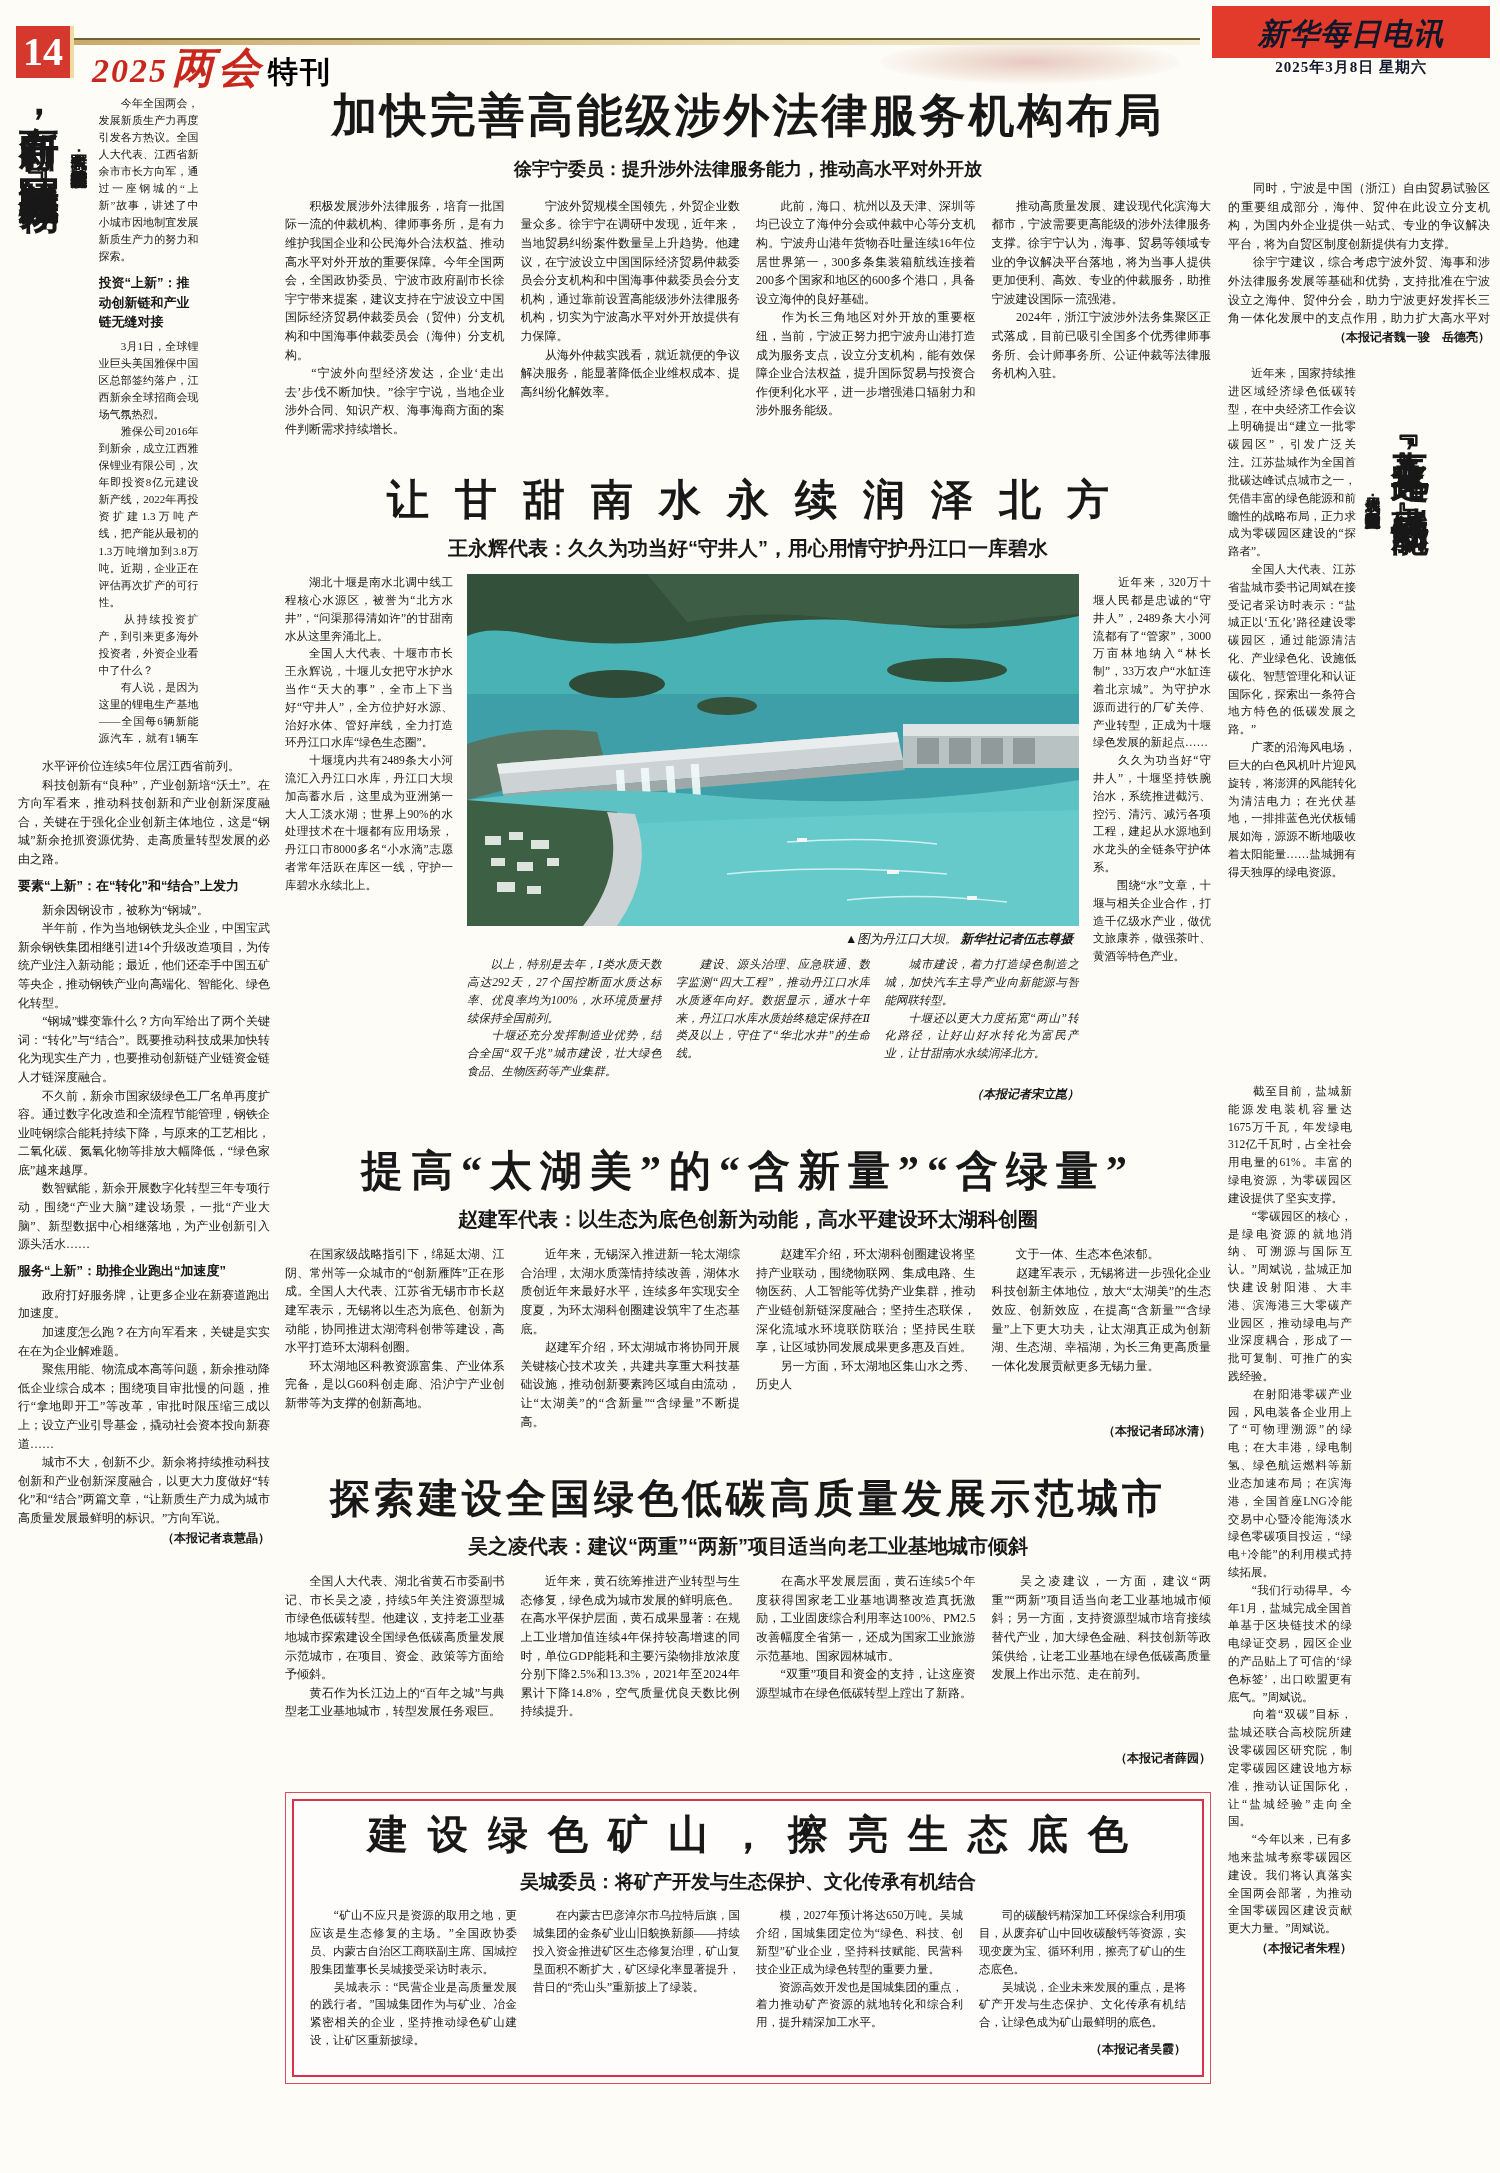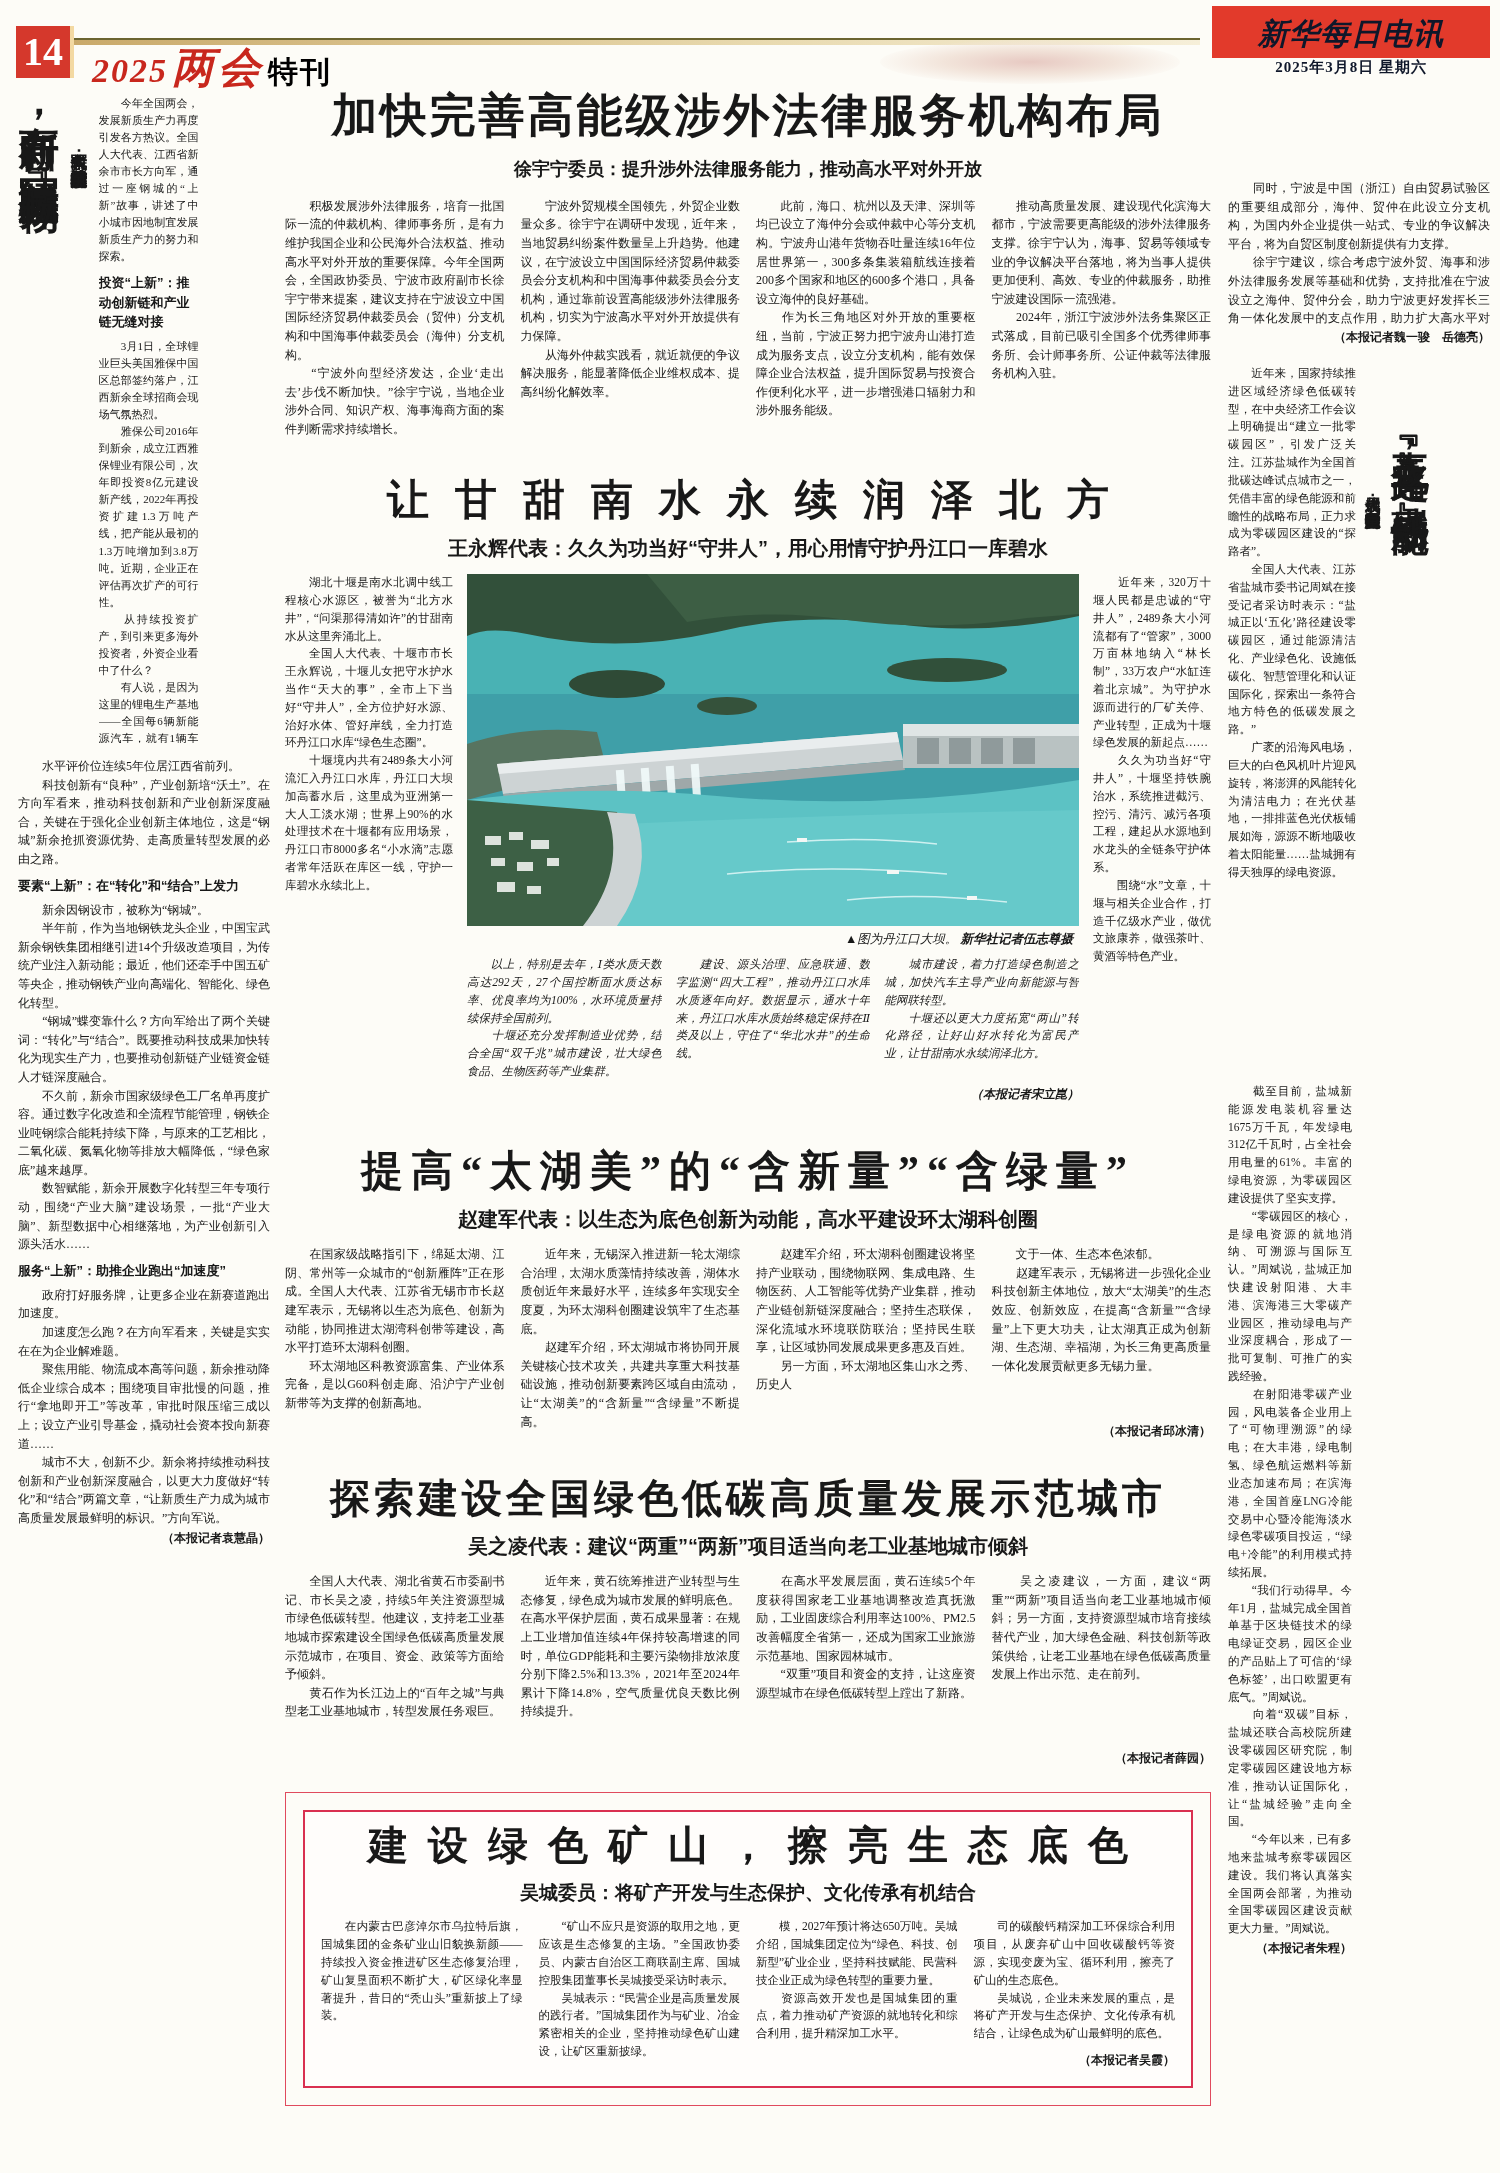--- a/index.html
+++ b/index.html
@@ -59,21 +59,21 @@
   .a2-undercols .col{flex:1;}
   .a2-right{width:118px;font-size:11.5px;}
   .a3-hl{font-size:42px;text-align:center;letter-spacing:8px;margin-top:26px;line-height:1.1;}
   .a3-sub{font-size:20px;margin:12px 0 12px 0;}
   .a3-body{height:206px;gap:16px;}
   .a3-body .col{flex:1;}
   .a4-hl{font-size:40px;text-align:center;letter-spacing:4px;margin-top:26px;line-height:1.1;}
   .a4-body{height:204px;gap:16px;}
   .a4-body .col{flex:1;}
   
-  .redbox{margin-top:16px;border:1px solid #e04a5e;padding:17px;width:926px;box-sizing:border-box;}
+  .redbox{margin-top:16px;border:1px solid #e04a5e;padding:6px;width:926px;box-sizing:border-box;}
   .redbox-inner{border:2px solid #d93050;padding:12px 16px 10px 16px;background:#fffdfb;}
   .a5-hl{font-size:40px;text-align:center;letter-spacing:20px;text-indent:20px;line-height:1.1;}
   .a5-sub{font-size:19px;margin:12px 0 12px 0;}
   .a5-body{height:158px;gap:16px;}
   .a5-body .col{flex:1;}
   
   .right-rail{position:absolute;left:1228px;top:95px;width:262px;height:2062px;}
   .rr-tail{height:172px;margin-top:84px;overflow:hidden;}
   .rr-art-top{display:flex;margin-top:14px;height:702px;gap:8px;}
   .rr-col{width:128px;font-size:11.5px;}
@@ -268,23 +268,23 @@
           <div class="credit">（本报记者薛园）</div>
         </div>
       </div>
     </div>
 
     <div class="redbox">
       <div class="redbox-inner">
         <div class="hl a5-hl">建设绿色矿山，擦亮生态底色</div>
         <div class="subhead a5-sub">吴城委员：将矿产开发与生态保护、文化传承有机结合</div>
         <div class="cols a5-body">
-          <div class="col btxt" style="font-size:11.5px;">　　在内蒙古巴彦淖尔市乌拉特后旗，国城集团的金条矿业山旧貌换新颜——持续投入资金推进矿区生态修复治理，矿山复垦面积不断扩大，矿区绿化率显著提升，昔日的“秃山头”重新披上了绿装。</div>
           <div class="col btxt" style="font-size:11.5px;">　　“矿山不应只是资源的取用之地，更应该是生态修复的主场。”全国政协委员、内蒙古自治区工商联副主席、国城控股集团董事长吴城接受采访时表示。
 　　吴城表示：“民营企业是高质量发展的践行者。”国城集团作为与矿业、冶金紧密相关的企业，坚持推动绿色矿山建设，让矿区重新披绿。</div>
+          <div class="col btxt" style="font-size:11.5px;">　　在内蒙古巴彦淖尔市乌拉特后旗，国城集团的金条矿业山旧貌换新颜——持续投入资金推进矿区生态修复治理，矿山复垦面积不断扩大，矿区绿化率显著提升，昔日的“秃山头”重新披上了绿装。</div>
           <div class="col btxt" style="font-size:11.5px;">　　模，2027年预计将达650万吨。吴城介绍，国城集团定位为“绿色、科技、创新型”矿业企业，坚持科技赋能、民营科技企业正成为绿色转型的重要力量。
 　　资源高效开发也是国城集团的重点，着力推动矿产资源的就地转化和综合利用，提升精深加工水平。</div>
           <div class="col">
             <div class="btxt" style="font-size:11.5px;height:132px;">　　司的碳酸钙精深加工环保综合利用项目，从废弃矿山中回收碳酸钙等资源，实现变废为宝、循环利用，擦亮了矿山的生态底色。
 　　吴城说，企业未来发展的重点，是将矿产开发与生态保护、文化传承有机结合，让绿色成为矿山最鲜明的底色。</div>
             <div class="credit">（本报记者吴霞）</div>
           </div>
         </div>
       </div>
     </div>

